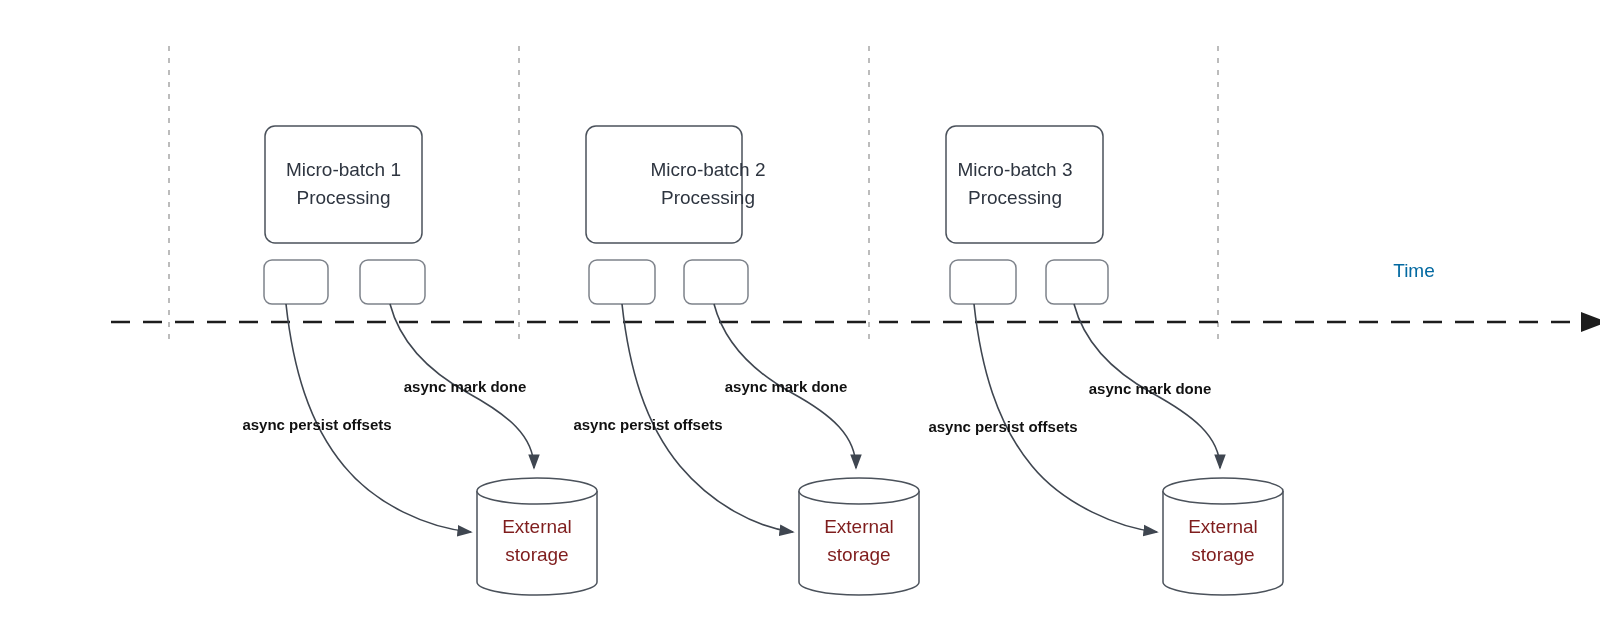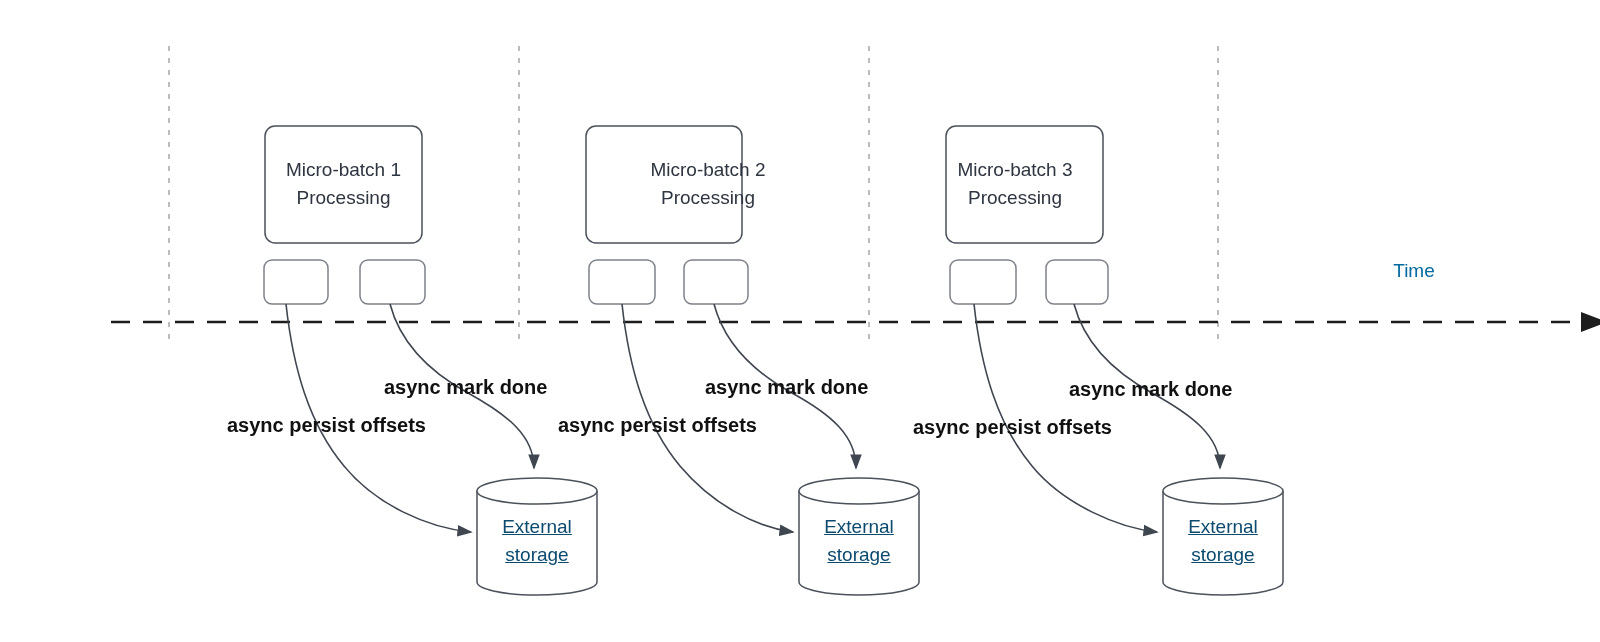--- a/index.html
+++ b/index.html
@@ -16,27 +16,26 @@
   .txt { position: absolute; text-align: center; }
   .shape-title {
     font-size: 19px;
     line-height: 28px;
     color: #2e3540;
     top: 156px;
   }
   .cyl-label {
     font-size: 19px;
     line-height: 28px;
-    color: #0c4a6e;
+    color: #7f1d1d;
     top: 513px;
     width: 120px;
-    text-decoration: underline;
   }
   .arrow-label {
-    font-size: 20px;
+    font-size: 15px;
     line-height: 16px;
     font-weight: bold;
     color: #111111;
     white-space: nowrap;
   }
   .time-label {
     font-size: 19px;
     color: #0369a1;
     left: 1347px;
     top: 260px;

